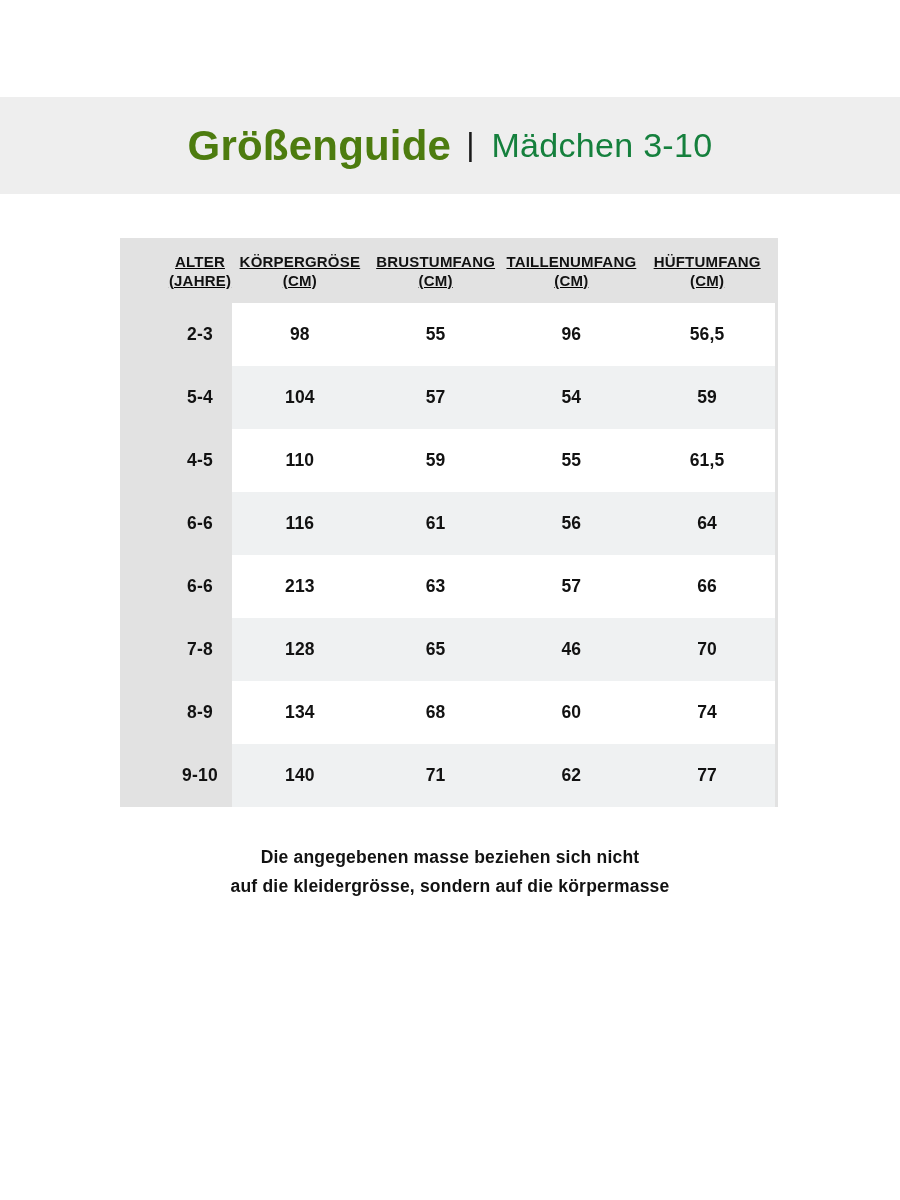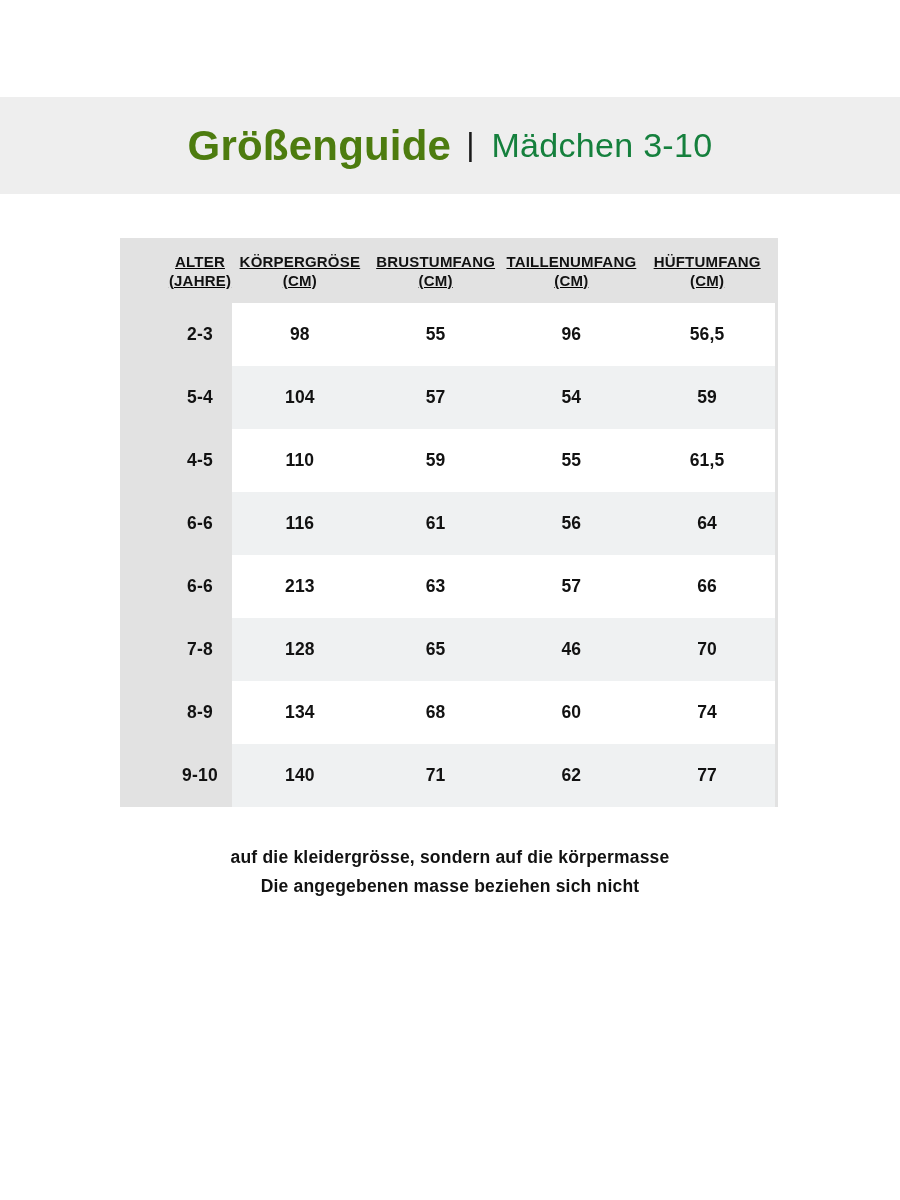--- a/index.html
+++ b/index.html
@@ -208,17 +208,17 @@
       <div class="td col-age">9-10</div>
       <div class="td cell-bg">140</div>
       <div class="td cell-bg">71</div>
       <div class="td cell-bg">62</div>
       <div class="td cell-bg">77</div>
     </div>
 
   </div>
 
   <div class="footer-note">
+    <div>Die angegebenen masse beziehen sich nicht</div>
     <div>auf die kleidergrösse, sondern auf die körpermasse</div>
-    <div>Die angegebenen masse beziehen sich nicht</div>
   </div>
 
 </div>
 
 </body></html>

